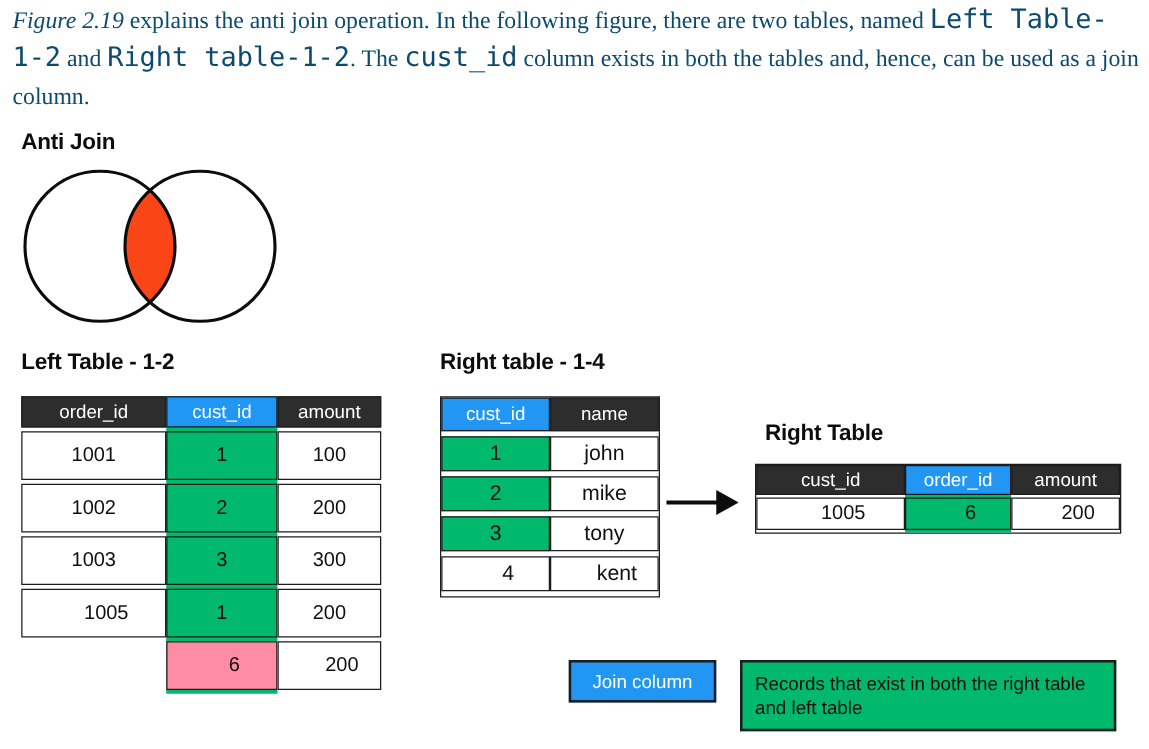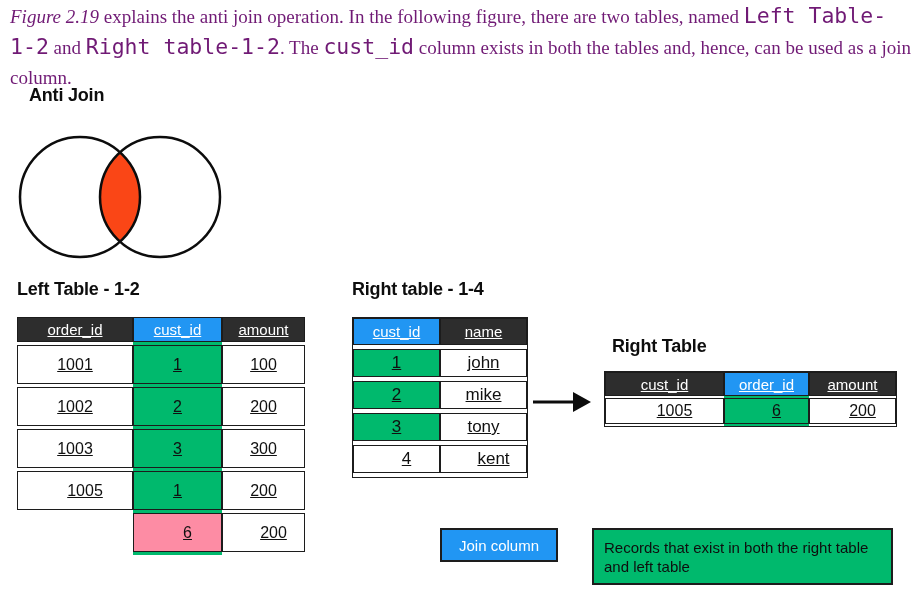--- a/index.html
+++ b/index.html
@@ -2,28 +2,28 @@
 <html style="--blue: #2196f3; --green: #00b96d; --pink: #fd8ca4; --dark: #2d2d2d;"><head>
 <meta charset="utf-8">
 <style>
   :root { --blue:#2196f3; --green:#00b96d; --pink:#fd8ca4; --dark:#2d2d2d; }
   html,body { margin:0; padding:0; background:#ffffff; }
   .page { position:relative; width:919px; height:599px; background:#fff; overflow:hidden;
           font-family:"Liberation Sans", sans-serif; }
 
   
   .intro { position:absolute; left:10px; top:1px; width:902px; margin:0;
-           font-family:"Liberation Serif", serif; font-size:19px; line-height:30px; color:#701a75; }
+           font-family:"Liberation Serif", serif; font-size:19px; line-height:30px; color:#0c4a6e; }
   .intro .serif  { font-family:"Liberation Serif", serif; }
   .intro .italic { font-family:"Liberation Serif", serif; font-style:italic; }
   .intro .mono   { font-family:"DejaVu Sans Mono", monospace; font-size:21.5px; line-height:30px; }
 
   
   .h { position:absolute; margin:0; font-size:18px; font-weight:bold; color:#0d0d0d; letter-spacing:-0.2px; }
-  .h-anti   { left:17px;  top:85px;margin-left:12px; }
+  .h-anti   { left:17px;  top:103px; }
   .h-left   { left:17px;  top:279px; }
   .h-right  { left:352px; top:279px; }
   .h-joined { left:612px; top:336px; }
 
   
   .venn { position:absolute; left:14px; top:129px; width:212px; height:136px; }
 
   
   .fig-table { position:absolute; display:flex; align-items:flex-start; }
   #left-table   { left:17px;  top:317px; }
@@ -33,40 +33,40 @@
 
   .tcol { display:flex; flex-direction:column; }
   .tcol.joincol { background:var(--green); }
   #left-table   .tcol:nth-child(1){ width:116px; } #left-table   .tcol:nth-child(2){ width:89px; }
   #left-table   .tcol:nth-child(3){ width:83px; }
   #right-table  .tcol:nth-child(1){ width:87px; }  #right-table  .tcol:nth-child(2){ width:87px; }
   #joined-table .tcol:nth-child(1){ width:119px; } #joined-table .tcol:nth-child(2){ width:85px; }
   #joined-table .tcol:nth-child(3){ width:87px; }
 
   .tcell { box-sizing:border-box; border:1px solid #1c1c1c; display:flex; align-items:center;
-           justify-content:center; font-size:16px; color:#101010; background:transparent;text-decoration:underline; }
+           justify-content:center; font-size:16px; color:#101010; background:transparent; }
   .tcell.plainbg { background:#fff; }
   .thead { background:var(--dark); color:#fff; font-size:15px; }
   .thead.blue { background:var(--blue); }
   .tcell.green { background:var(--green); }
   .tcell.pink  { background:var(--pink); }
 
   #left-table   .tcell { height:39px; margin-bottom:3px; }
   #left-table   .thead { height:25px; }
   #right-table  .tcell { height:28px; margin-bottom:4px; font-size:17px; }
   #right-table  .thead { height:27px; font-size:15px; }
   #joined-table .tcell { height:26px; margin-bottom:2px; }
   #joined-table .thead { height:24px; }
   .tcol .tcell:last-child { margin-bottom:0;padding-left:20px; }
 
   
   .arrow { position:absolute; left:533px; top:390px; width:58px; height:24px; }
 
   
-  .legend-blue { position:absolute; left:440px; top:528px; width:118px; height:34px; box-sizing:border-box;
+  .legend-blue { position:absolute; left:455px; top:528px; width:118px; height:34px; box-sizing:border-box;
                  background:var(--blue); border:2px solid #1d1d1d; color:#fff; font-size:15px;
                  display:flex; align-items:center; justify-content:center; }
   .legend-green { position:absolute; left:592px; top:528px; width:301px; height:57px; box-sizing:border-box;
                   background:var(--green); border:2px solid #1d1d1d; color:#0e0e0e; font-size:15px;
                   line-height:19px; padding:8px 10px; }
 </style>
 </head>
 <body>
 
 <div class="page">

